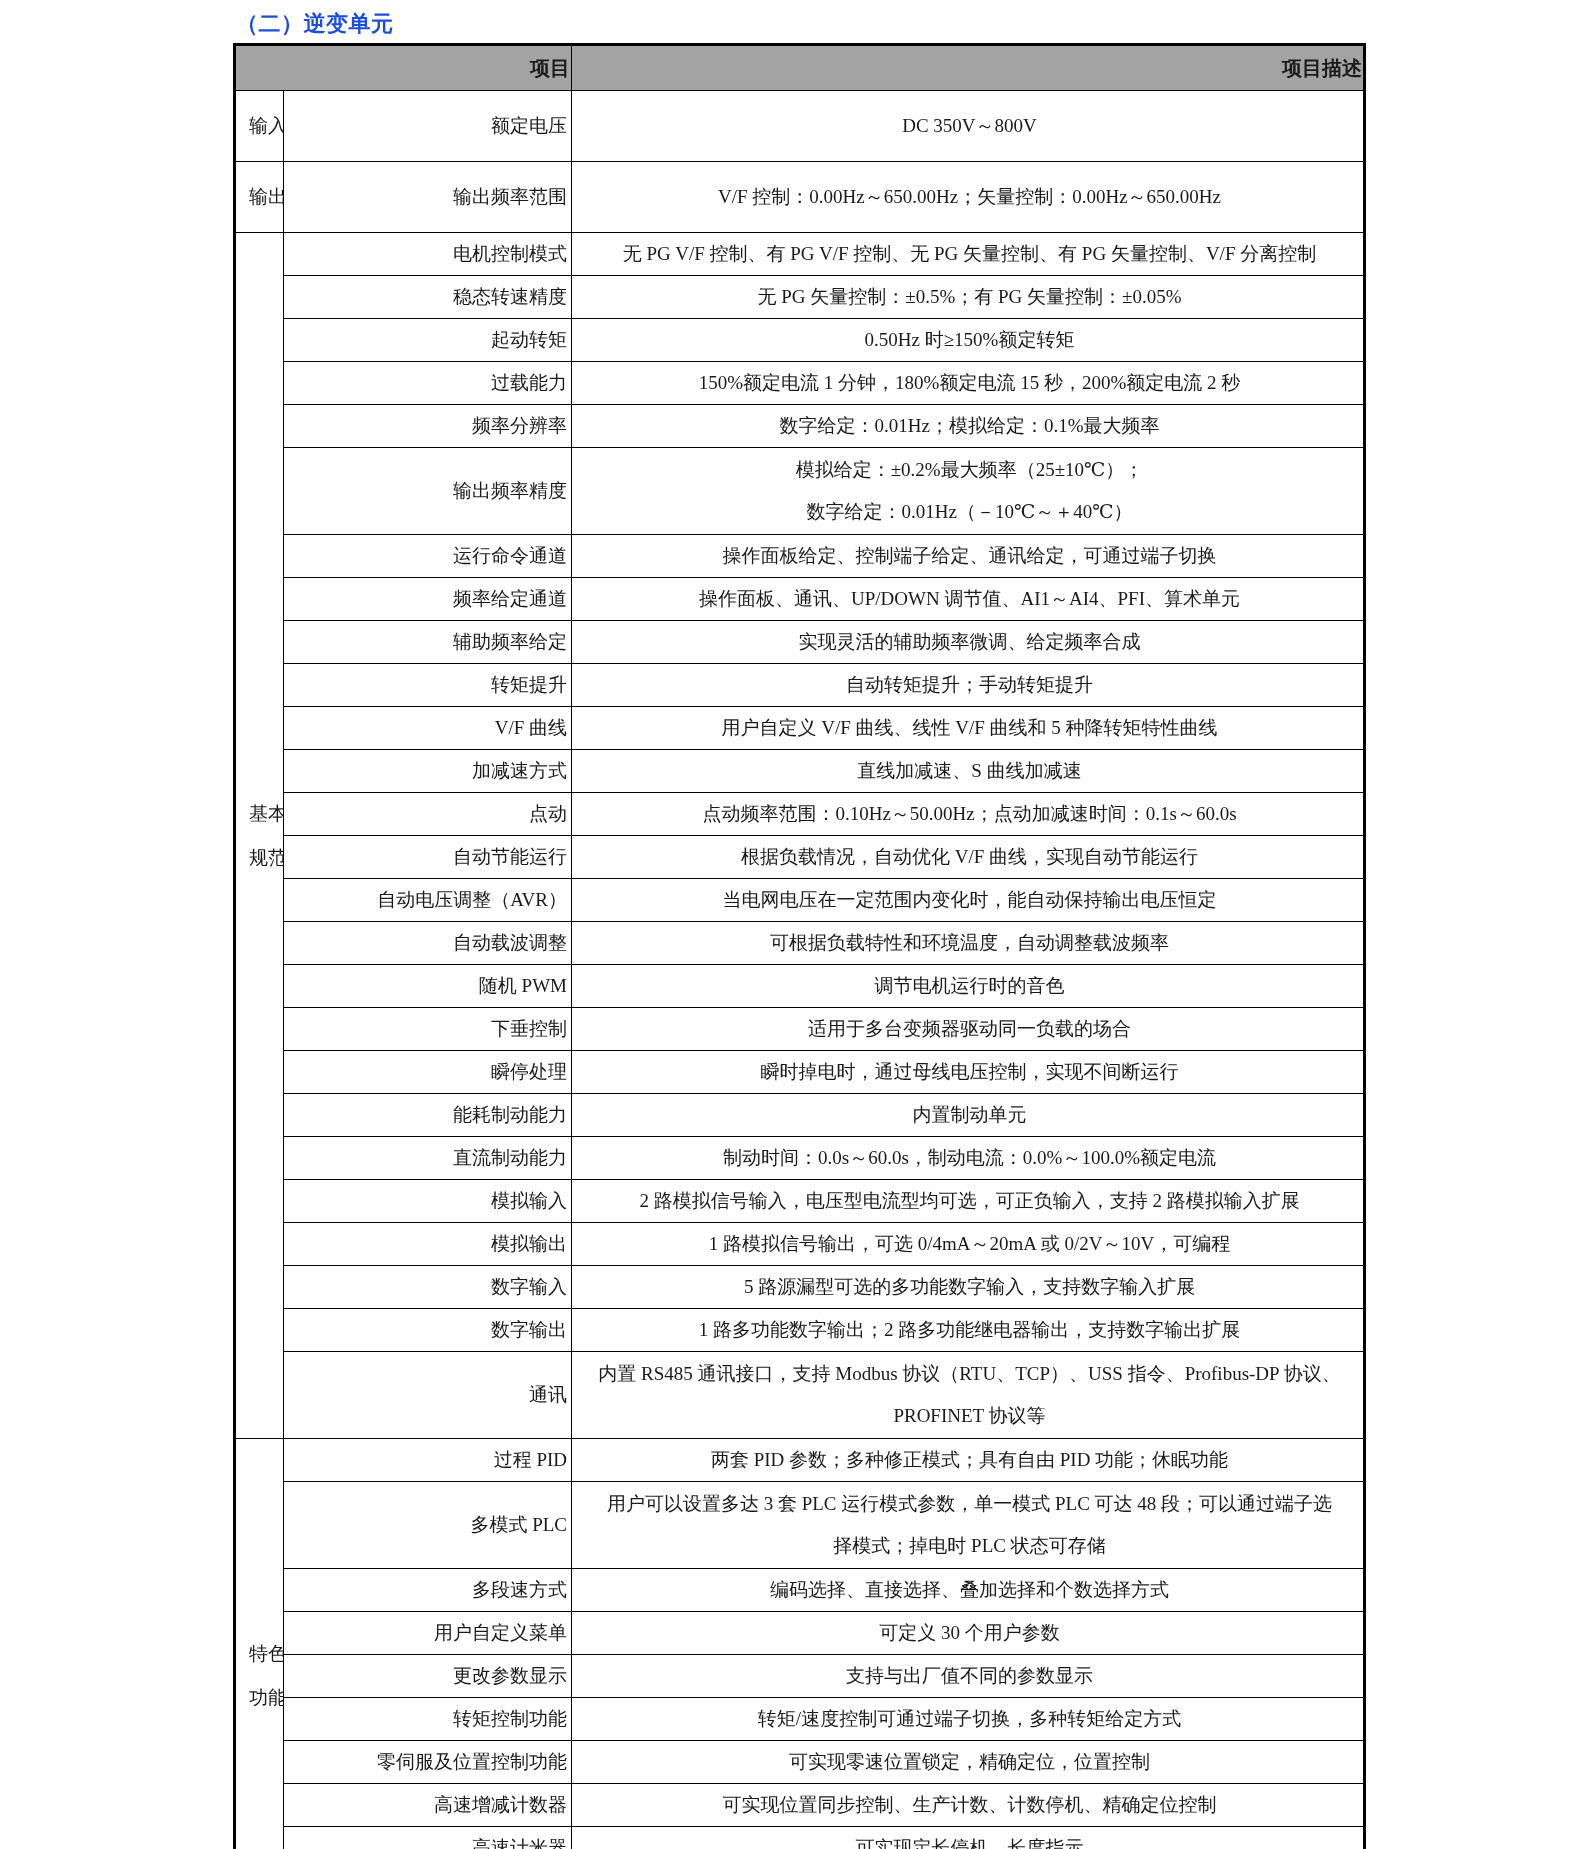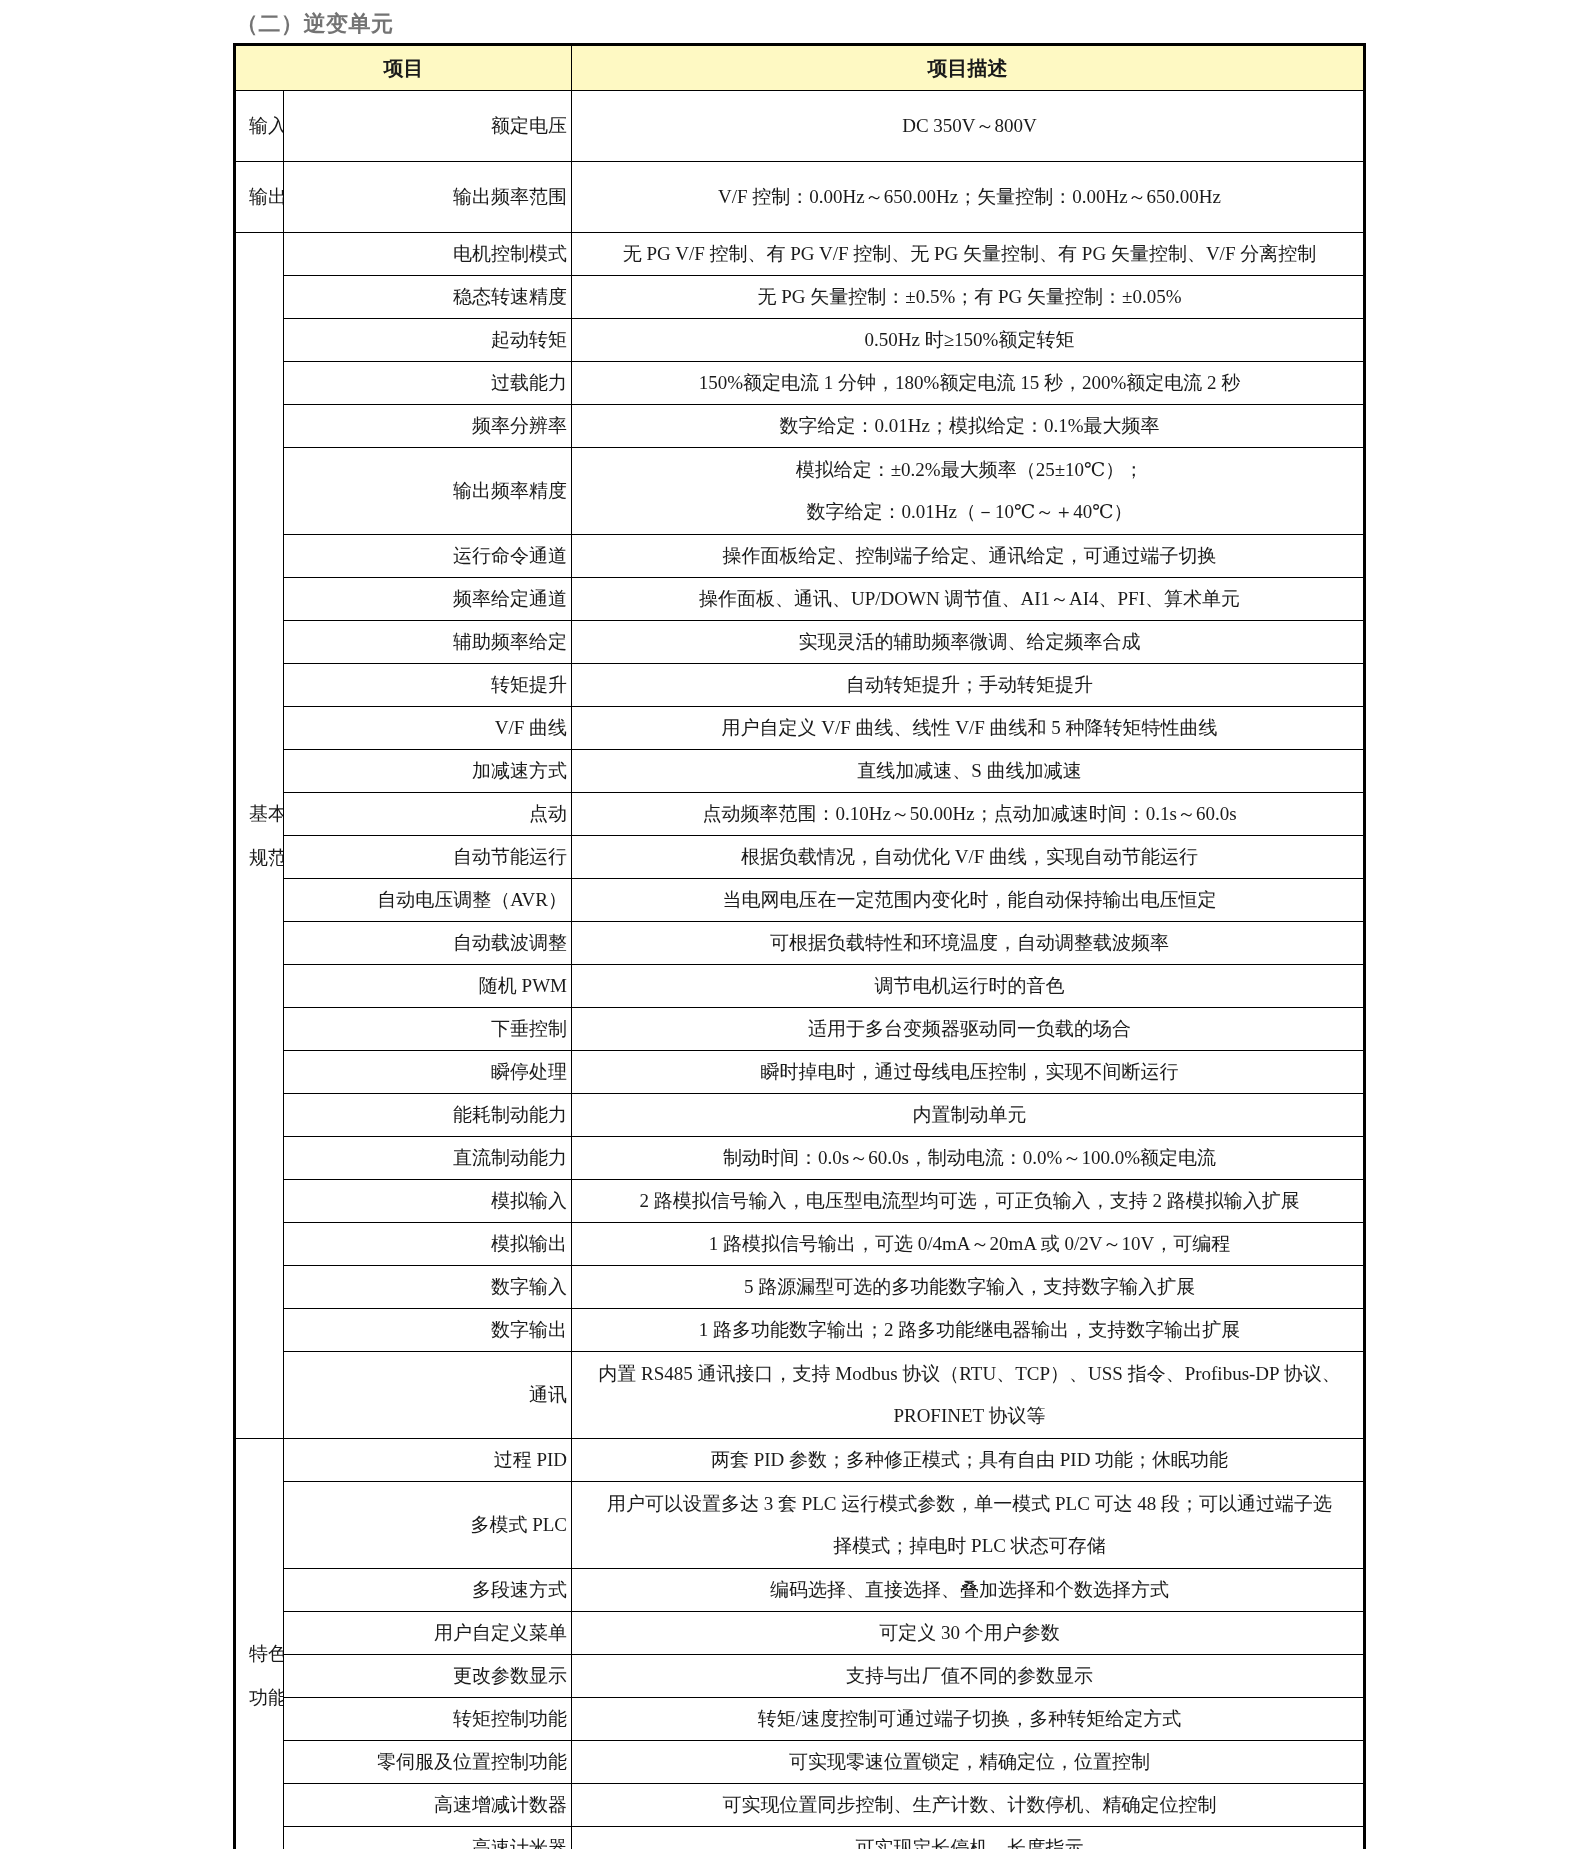--- a/index.html
+++ b/index.html
@@ -5,40 +5,40 @@
   html, body {
     margin: 0; padding: 0; background: #ffffff;
   }
   body {
     width: 1587px; height: 1849px; position: relative; overflow: hidden;
     font-family: "Liberation Serif", "DejaVu Serif", serif;
     color: #1a1a1a;
   }
   .doc-title {
     position: absolute; left: 236px; top: 9px;
-    font-size: 22px; font-weight: bold; color: #737373;
+    font-size: 22px; font-weight: bold; color: #1d4ed8;
     letter-spacing: 0.5px; white-space: nowrap;
   }
   table.spec-table {
     position: absolute; left: 233px; top: 43px;
     width: 1130px; table-layout: fixed;
     border-collapse: collapse;
     border: 3px solid #000000;
   }
   col.col-group { width: 49px; }
   col.col-item  { width: 288px; }
   col.col-desc  { width: 793px; }
   th, td {
     border: 1.5px solid #000000;
     overflow: hidden;
   }
   tr.header-row { height: 46px; }
   th {
-    background: #fef9c3;
-    font-size: 20px; font-weight: bold; text-align: center;
+    background: #a3a3a3;
+    font-size: 20px; font-weight: bold; text-align: right;
     vertical-align: middle;
   }
   tr.row.single { height: 42px; }
   tr.row.h-lg   { height: 50px; }
   tr.row.double { height: 87px; }
   td.group-cell {
     text-align: center; vertical-align: middle;
     font-size: 19px; padding: 13px;
   }
   .group-line { line-height: 44px; white-space: nowrap; }

